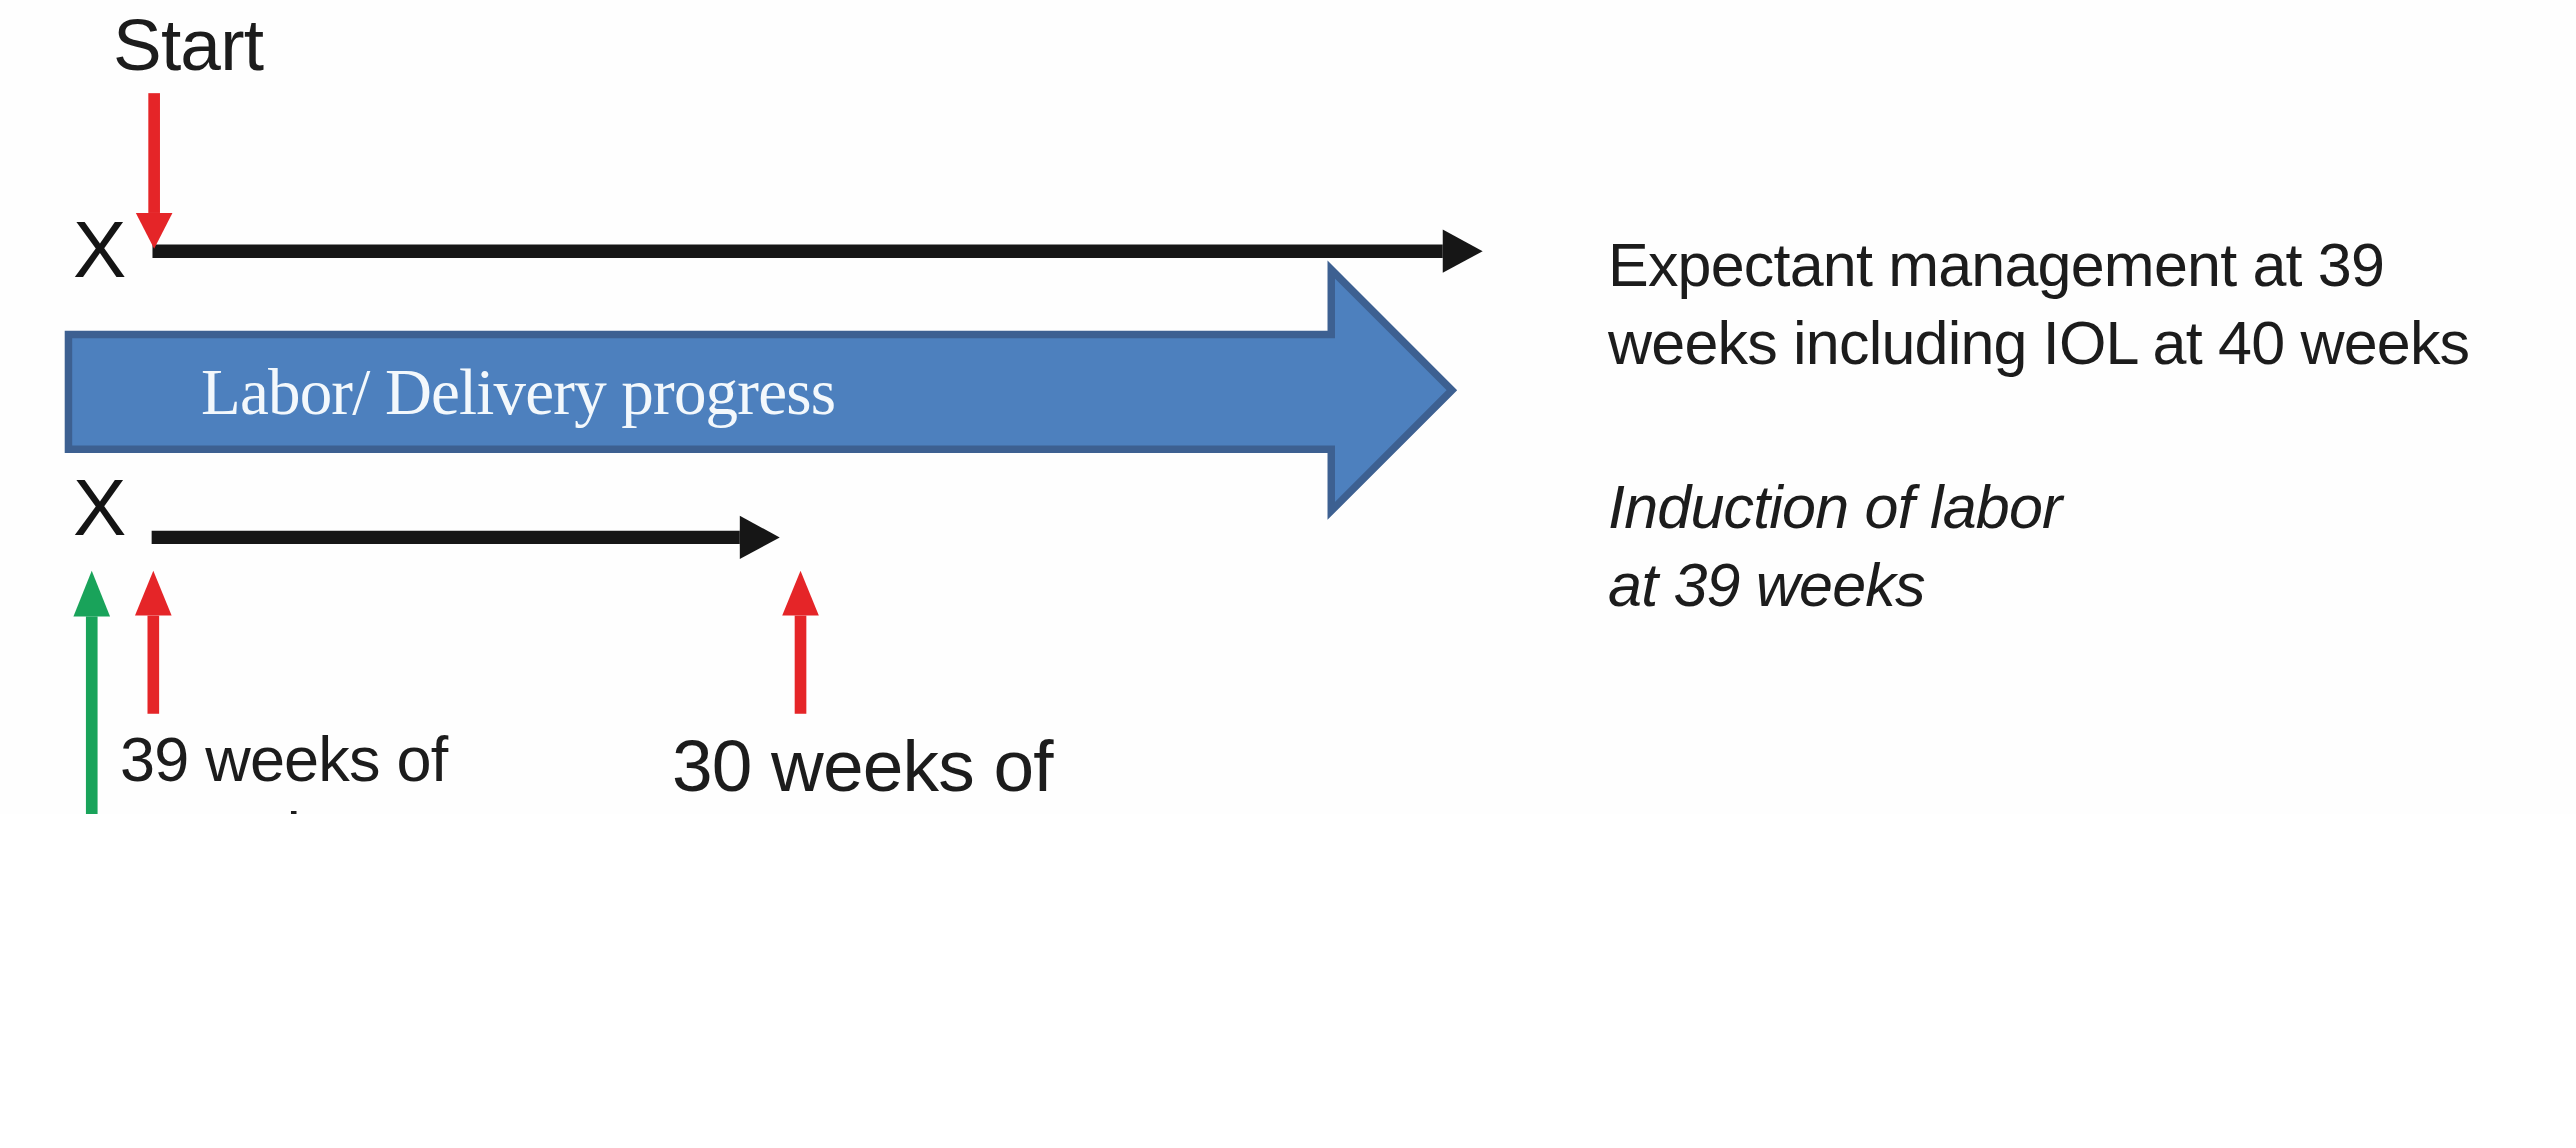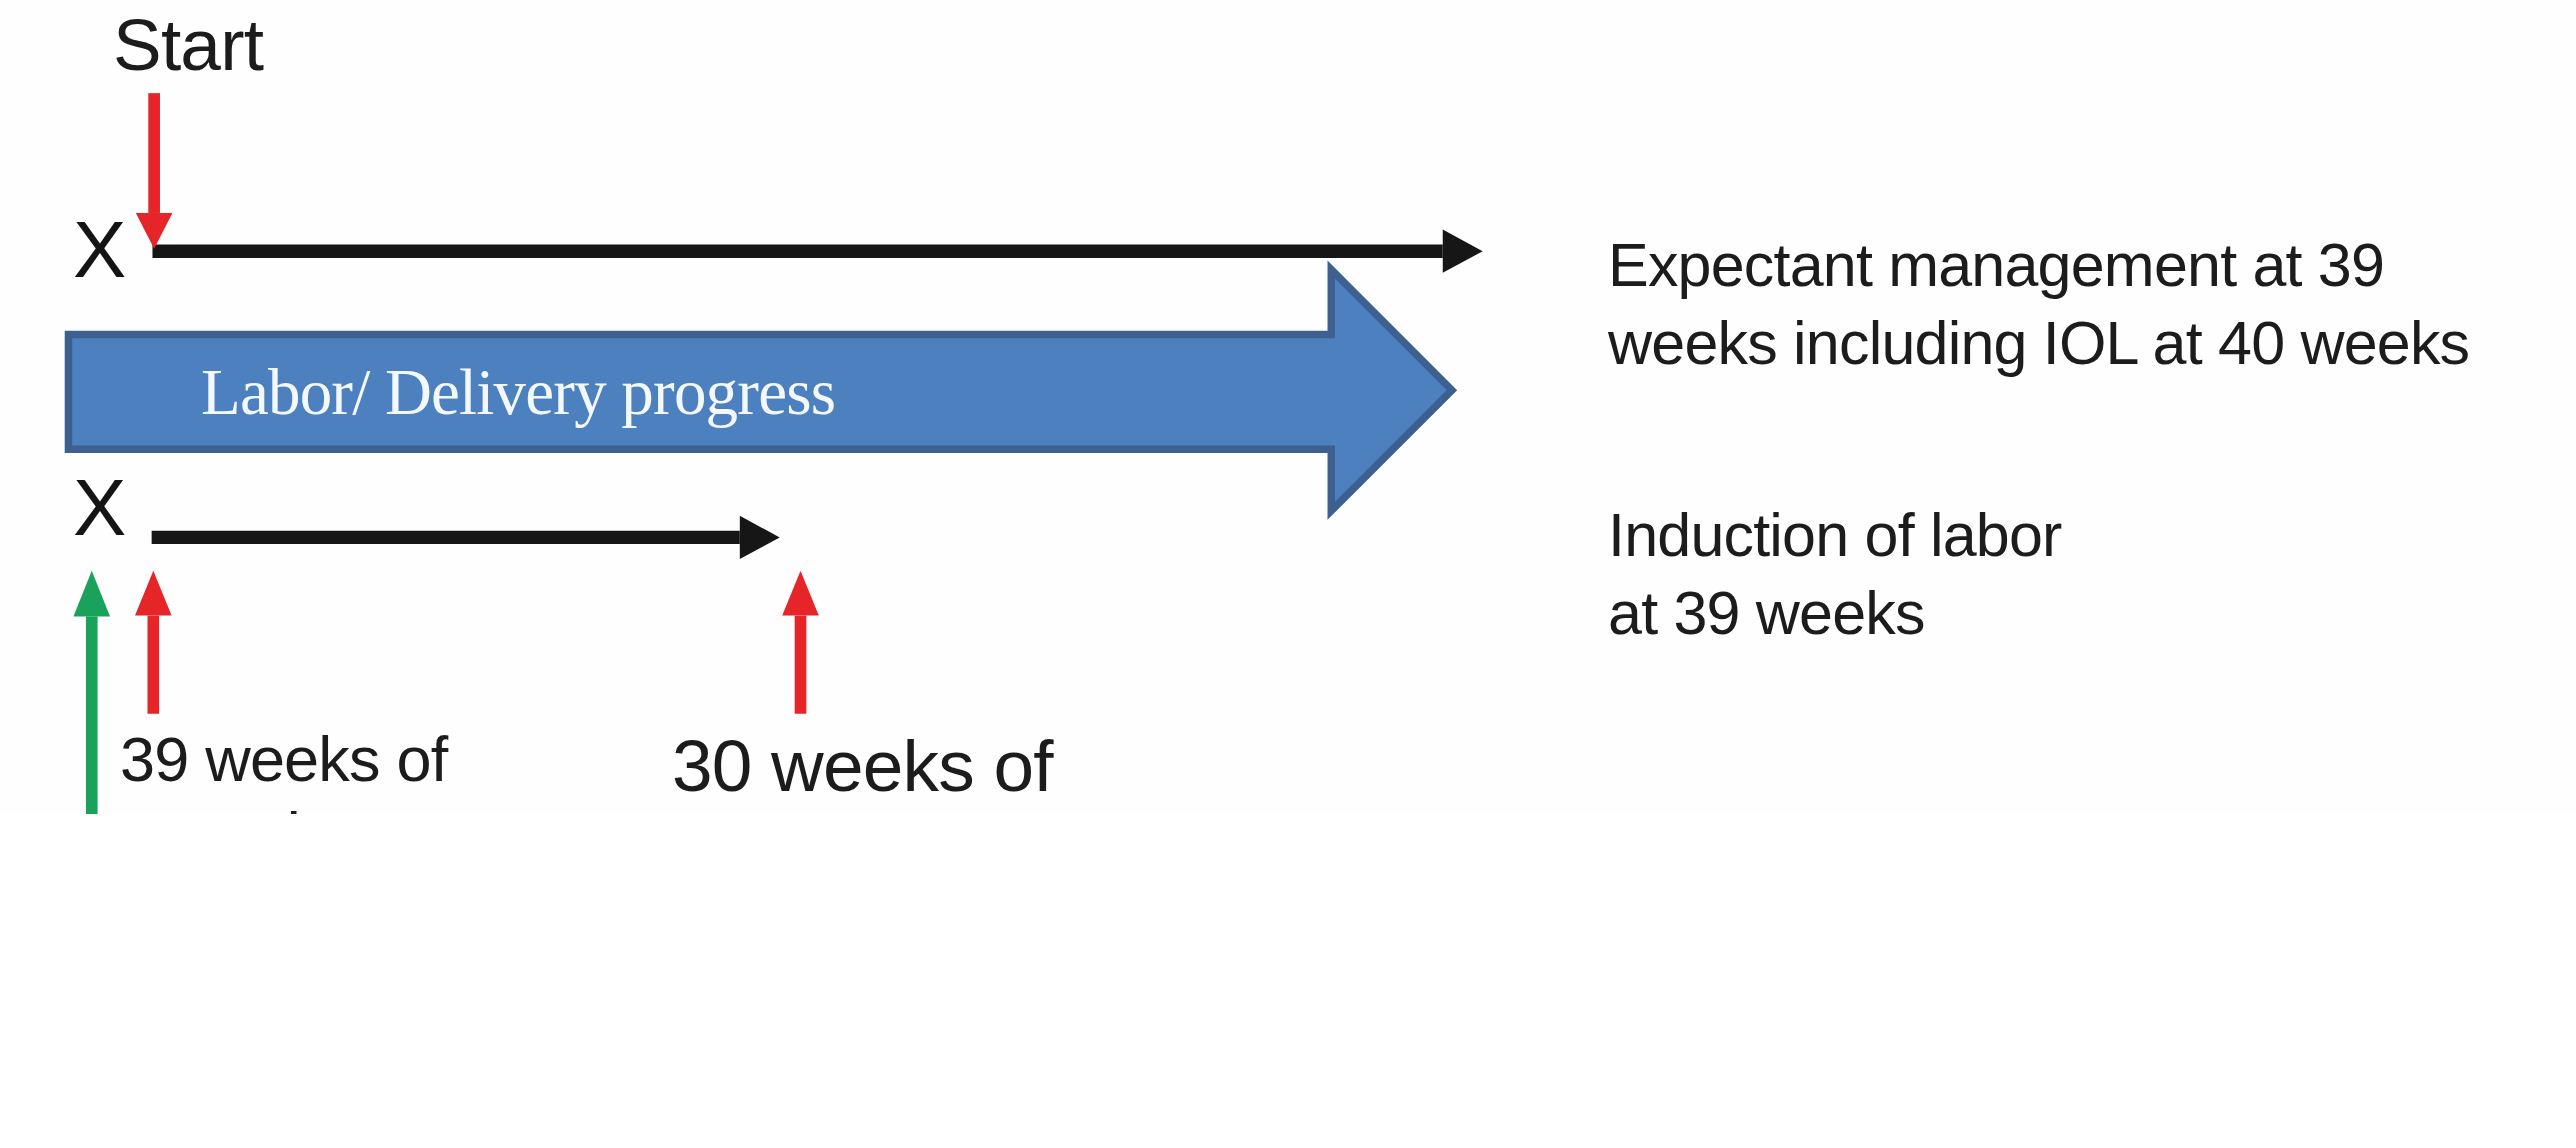--- a/index.html
+++ b/index.html
@@ -27,21 +27,21 @@
     color: #1c1c1c;
     white-space: pre-line;
     line-height: 1.28;
     letter-spacing: -0.8px;
   }
   .start-label  { left: 113px;  top: 5px;    font-size: 73px; line-height: 1.1; }
   .x-marker     { font-size: 80px; line-height: 1.0; color: #141414; letter-spacing: 0; }
   .x-top        { left: 73px;  top: 210px; }
   .x-bottom     { left: 73px;  top: 468px; }
   .right-text-1 { left: 1608px; top: 206px;  font-size: 61px; margin-top: 20px; }
-  .right-text-2 { left: 1608px; top: 496px;  font-size: 61px; }
+  .right-text-2 { left: 1608px; top: 468px;  font-size: 61px; font-style: italic; }
   .label-39     { left: 120px;  top: 722px;  font-size: 63px; line-height: 1.2; }
   .label-40     { left: 672px;  top: 722px;  font-size: 73px; line-height: 1.2; }
   .labor-label  { left: 11.6px;   top: 1058px; font-size: 73px; line-height: 1.1; }
   .blue-arrow-label-box {
     position: absolute;
     left: 76px;
     top: 338px;
     width: 1248px;
     height: 108px;
     display: flex;

